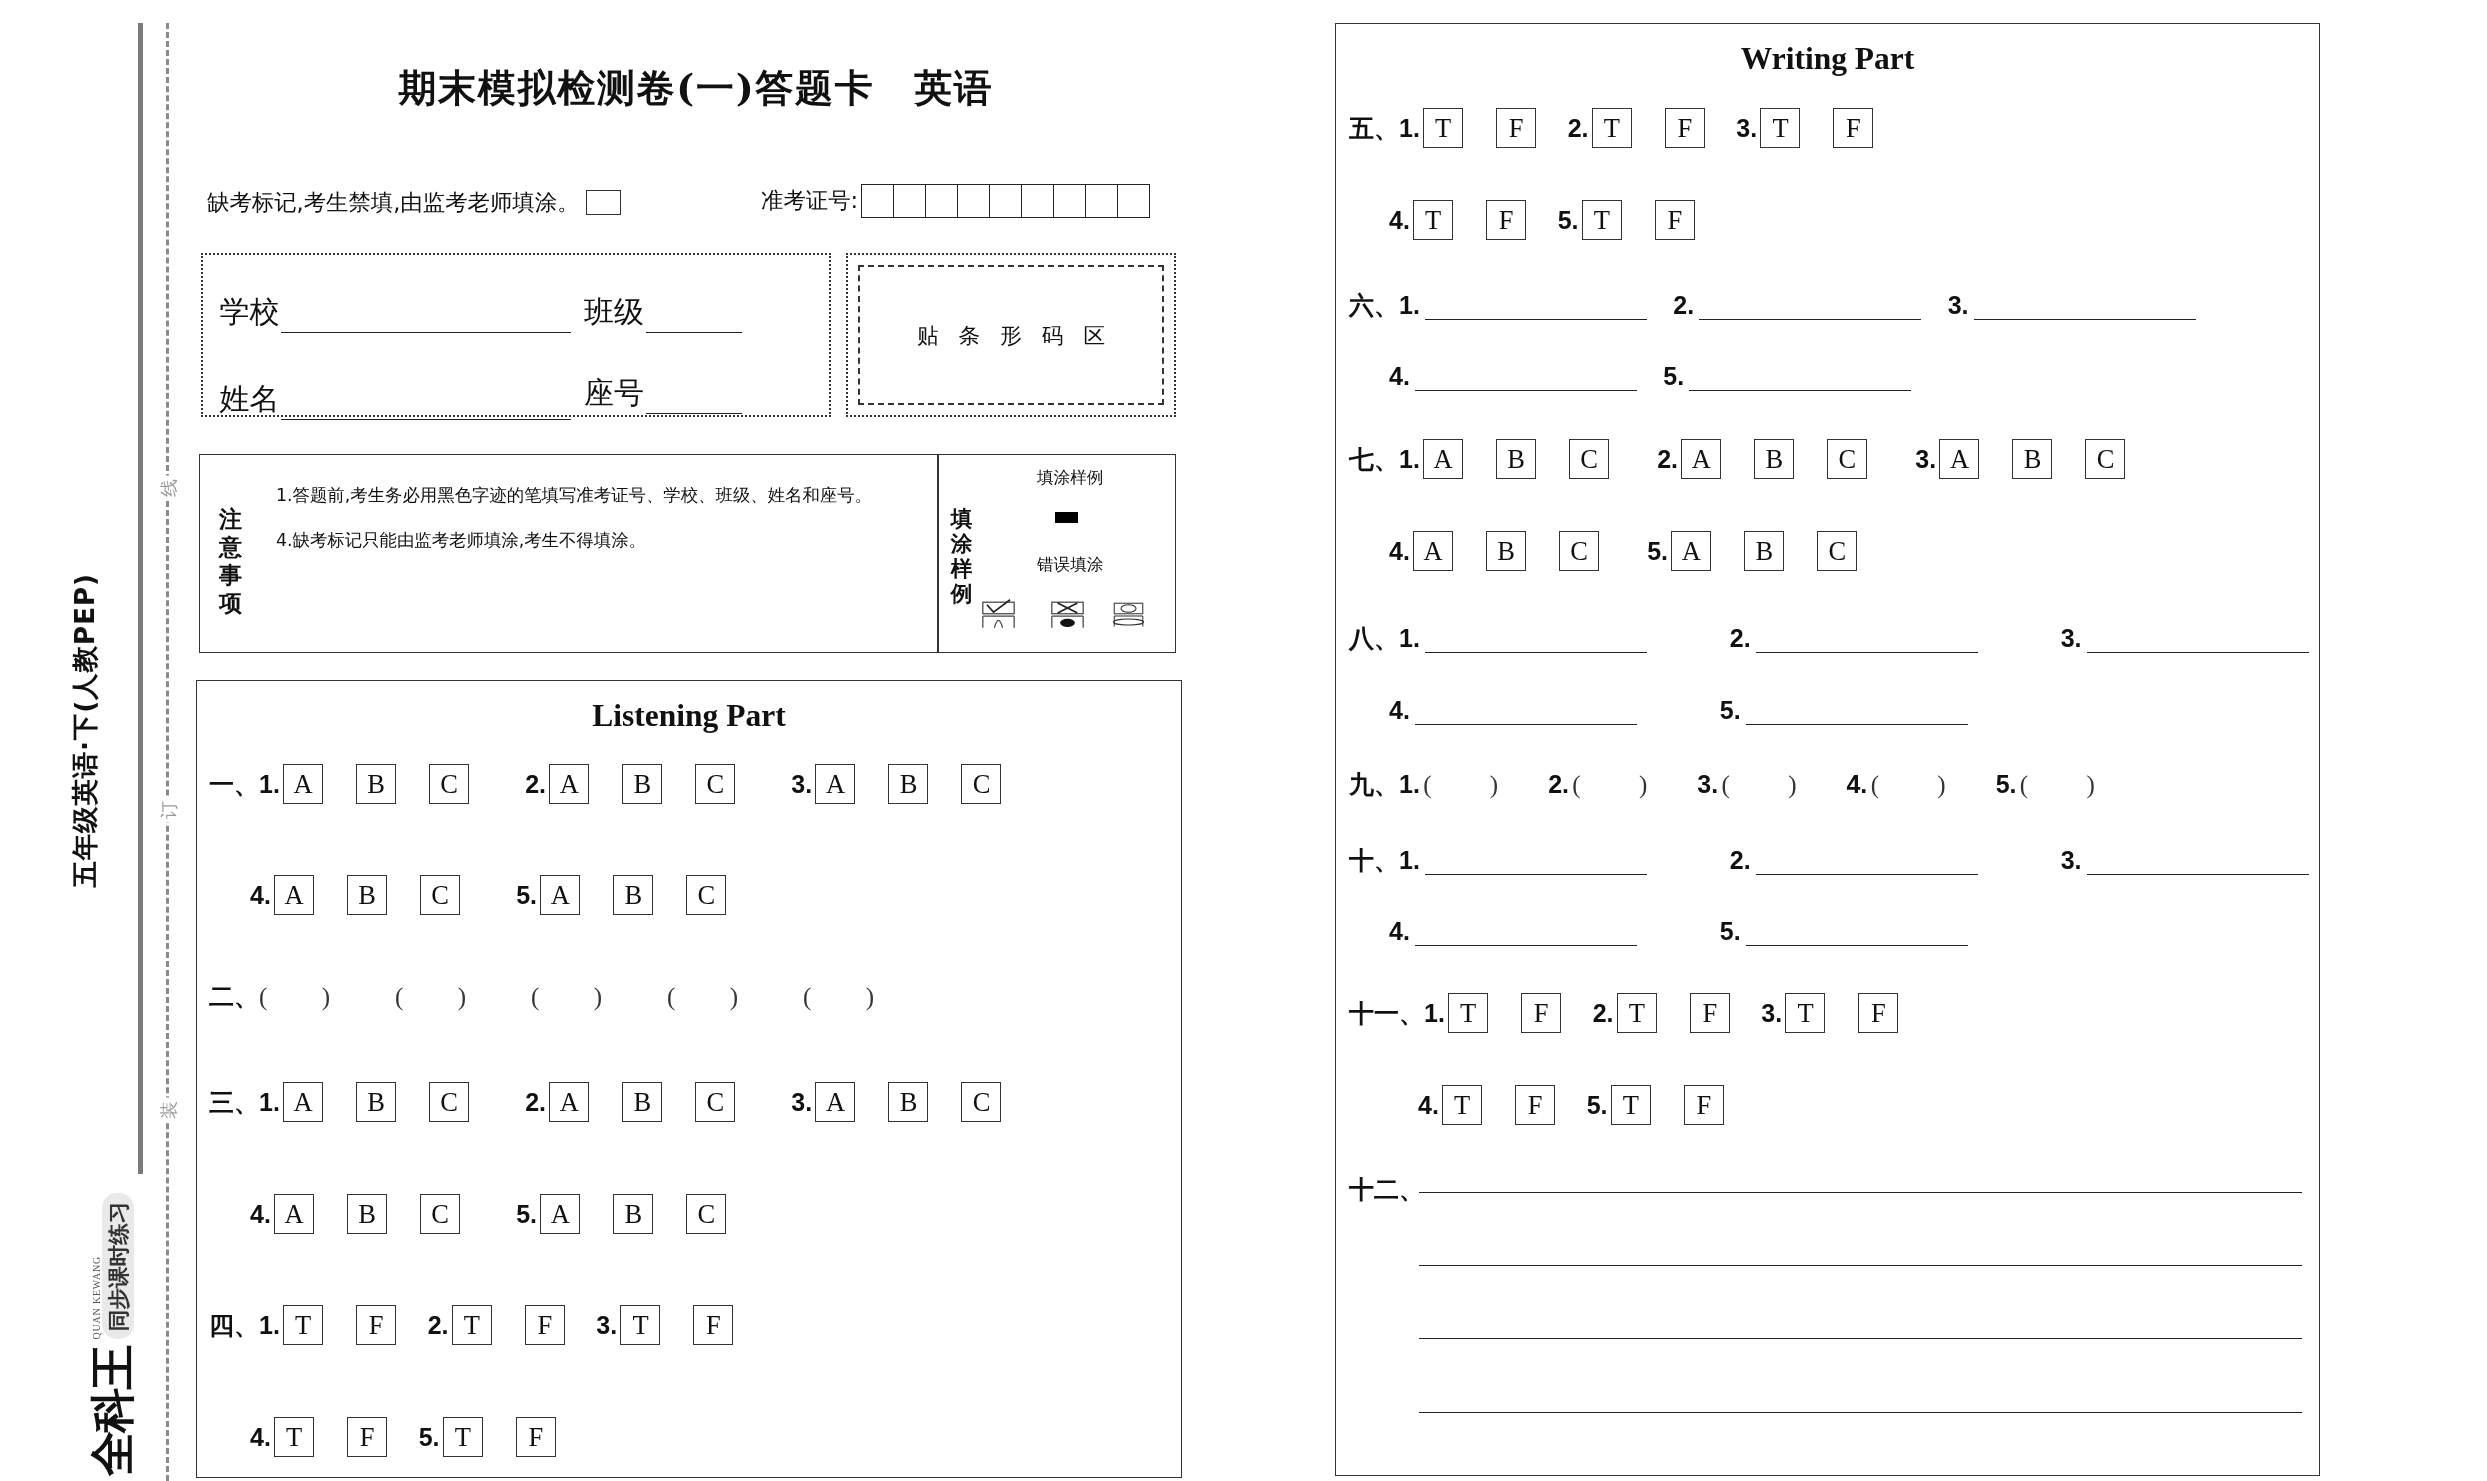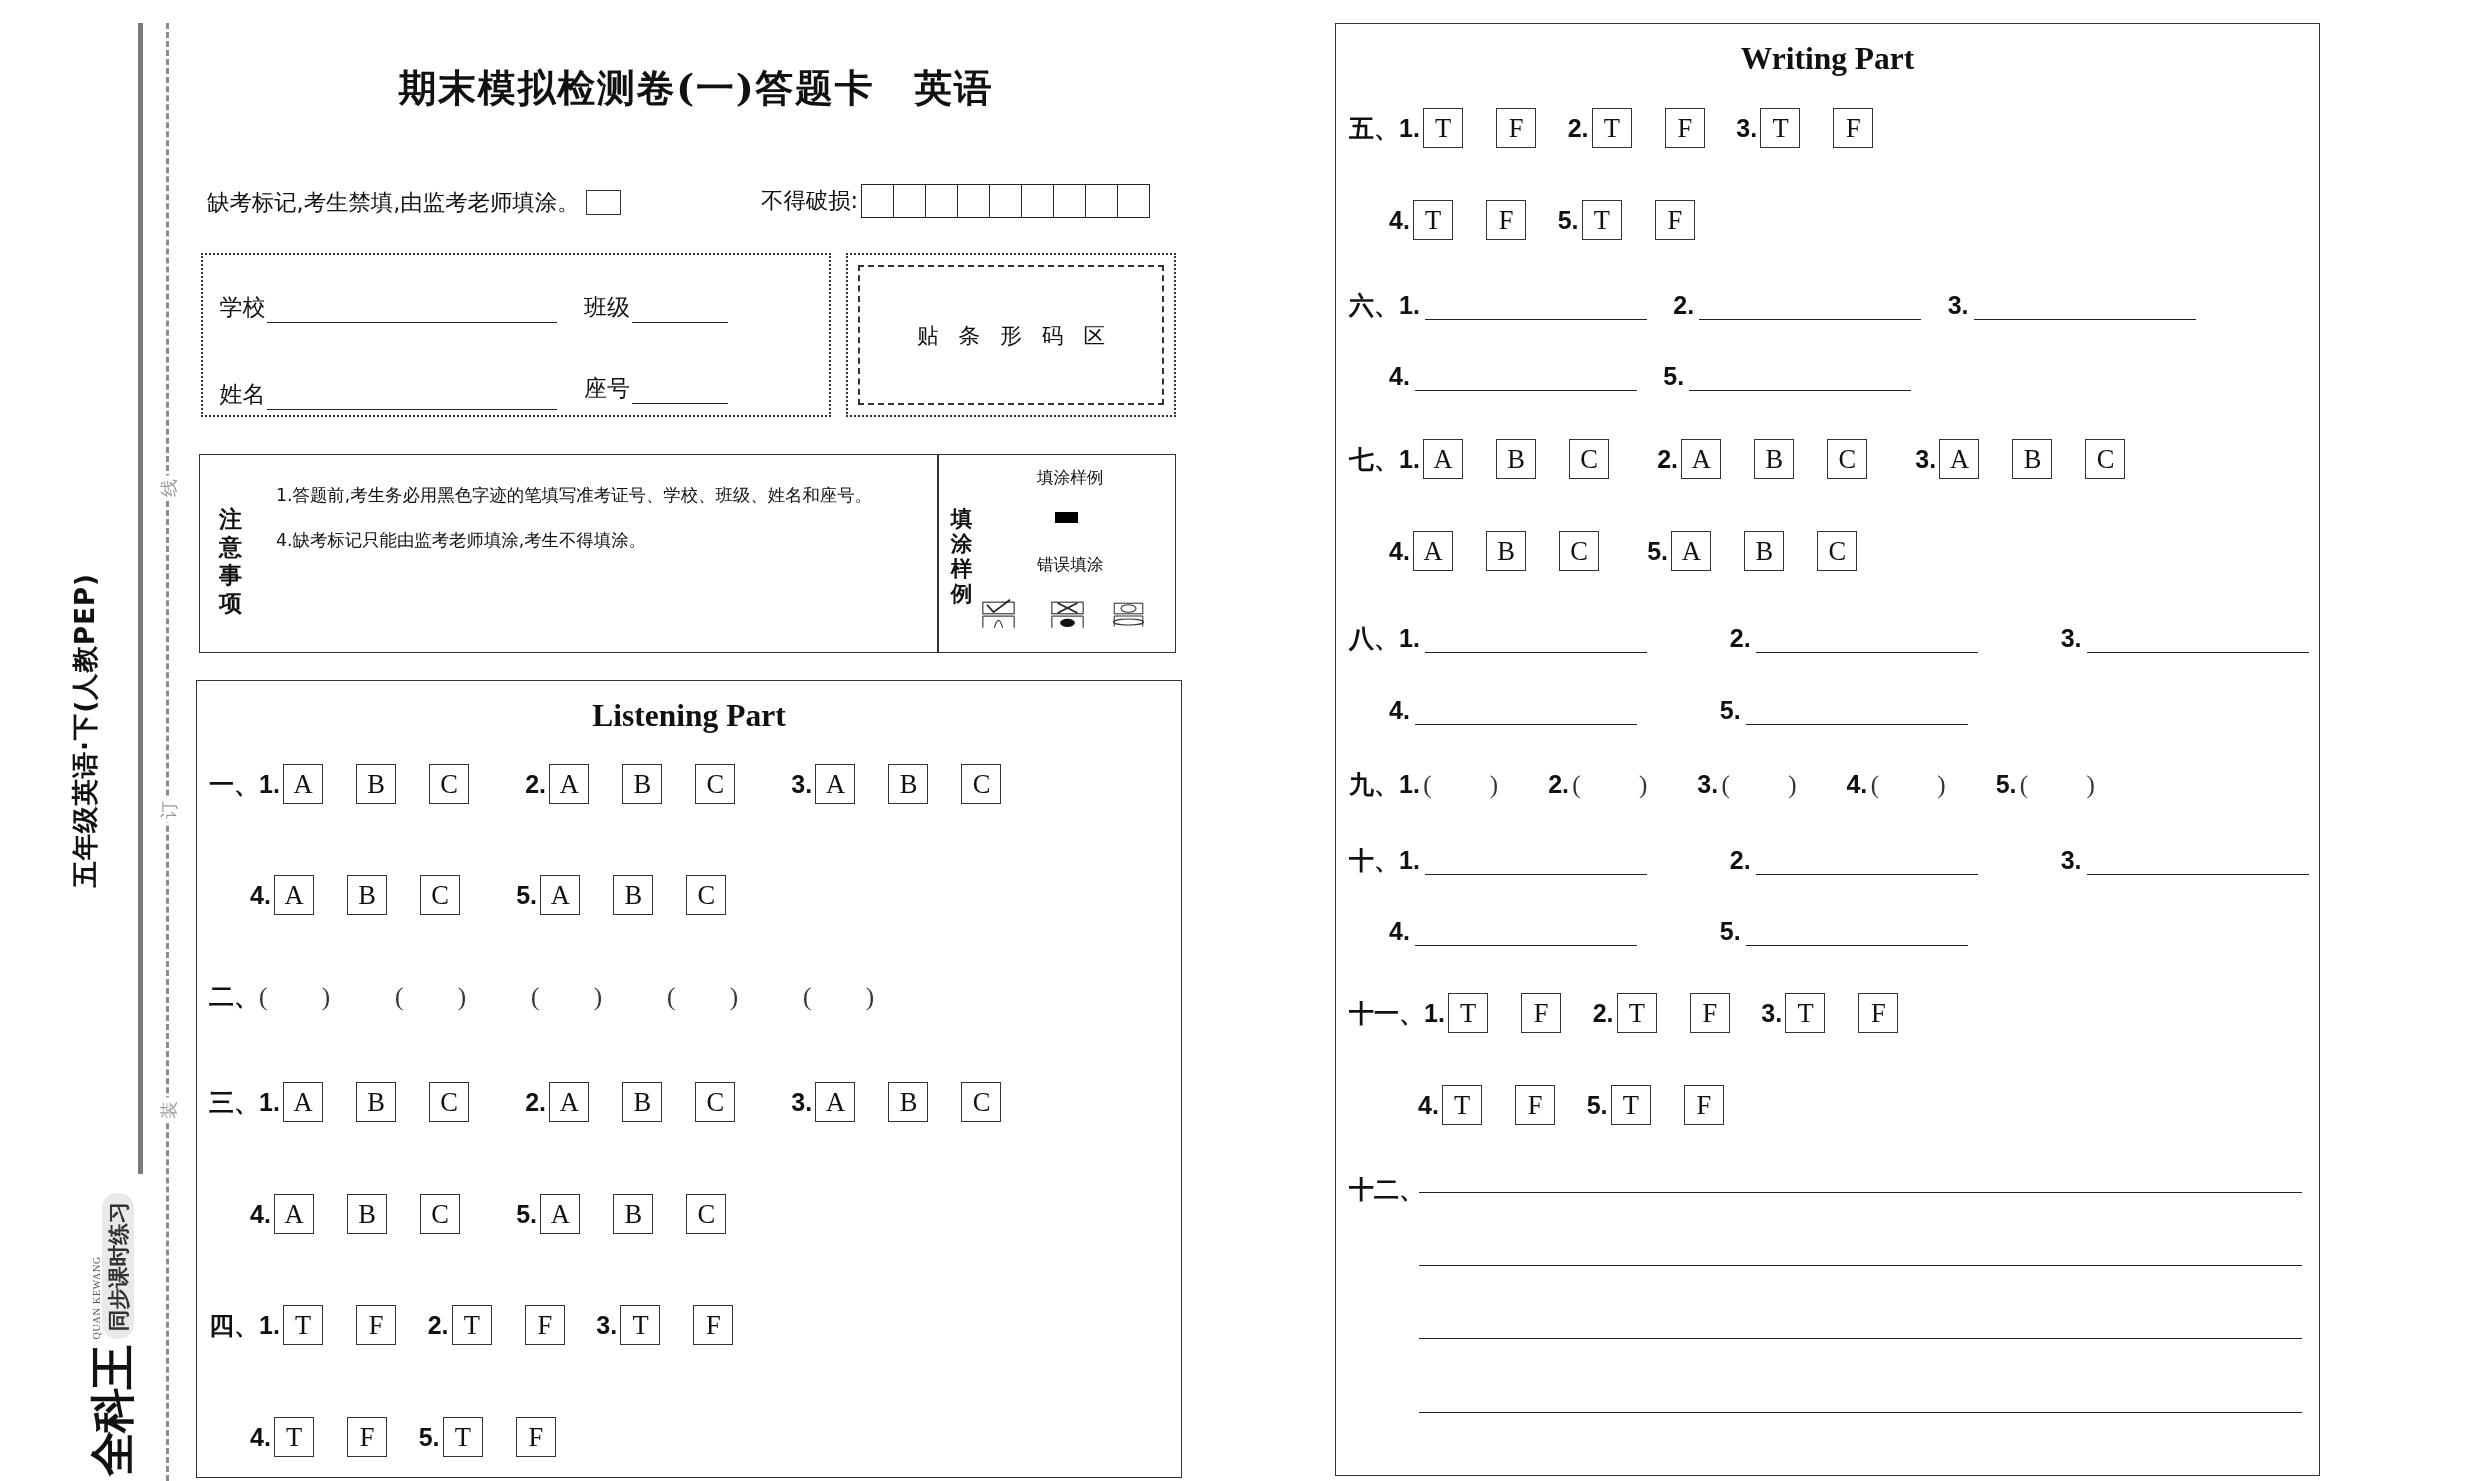--- a/index.html
+++ b/index.html
@@ -21,21 +21,21 @@
   .main-title { position:absolute; left:356px; top:63px; width:680px; text-align:center; font-size:38px; font-weight:bold; font-family:"DejaVu Serif",serif; letter-spacing:1.7px; white-space:nowrap; }
   .absent-row { position:absolute; left:207px; top:187px; font-size:22.4px; display:flex; align-items:center; white-space:nowrap; }
   .absent-box { display:inline-block; width:33px; height:23px; border:1.7px solid #333; margin-left:6.6px; }
   .examid-row { position:absolute; left:761px; top:184px; display:flex; align-items:center; font-size:22.4px; white-space:nowrap; }
   .examid-boxes { display:flex; border:1.7px solid #222; margin-left:3.3px; }
   .examid-cell { width:31px; height:31.5px; border-right:1.7px solid #222; }
   .examid-cell:last-child { border-right:none; }
 
   
   .info-box { position:absolute; left:201px; top:253px; width:630px; height:164px; border:2.5px dotted #333; box-sizing:border-box; }
-  .info-field { position:absolute; font-size:23px; display:flex; align-items:flex-end; white-space:nowrap; }
+  .info-field { position:absolute; font-size:30px; display:flex; align-items:flex-end; white-space:nowrap; }
   .info-line { display:inline-block; border-bottom:1.7px solid #222; height:25px; margin-left:1.7px; }
   .barcode-outer { position:absolute; left:846px; top:253px; width:330px; height:164px; border:2.5px dotted #333; box-sizing:border-box; }
   .barcode-inner { position:absolute; left:10px; top:10px; right:10px; bottom:10px; border:2.5px dashed #333; display:flex; align-items:center; justify-content:center; font-size:21.6px; letter-spacing:20px; padding-left:20px; }
 
   
   .notes-box { position:absolute; left:199px; top:454px; width:977px; height:199px; border:1.7px solid #333; box-sizing:border-box; }
   .notes-heading { position:absolute; left:18px; top:50px; width:25px; font-size:23px; font-weight:bold; line-height:28px; text-align:center; }
   .notes-list { position:absolute; left:76px; top:18px; font-size:17.4px; line-height:45px; white-space:nowrap; }
   .notes-divider { position:absolute; left:737px; top:0; width:1.7px; height:100%; background:#333; }
   .sample-heading { position:absolute; left:749px; top:51px; width:25px; font-size:21.6px; font-weight:bold; line-height:25px; text-align:center; }
@@ -74,21 +74,21 @@
 </div>
 
 <div class="main-title">期末模拟检测卷(一)答题卡　英语</div>
 
 <div class="absent-row">
   <span>缺考标记,考生禁填,由监考老师填涂。</span>
   <span class="absent-box"></span>
 </div>
 
 <div class="examid-row">
-  <span>不得破损:</span>
+  <span>准考证号:</span>
   <span class="examid-boxes">
     <span class="examid-cell"></span>
     <span class="examid-cell"></span>
     <span class="examid-cell"></span>
     <span class="examid-cell"></span>
     <span class="examid-cell"></span>
     <span class="examid-cell"></span>
     <span class="examid-cell"></span>
     <span class="examid-cell"></span>
     <span class="examid-cell"></span>

